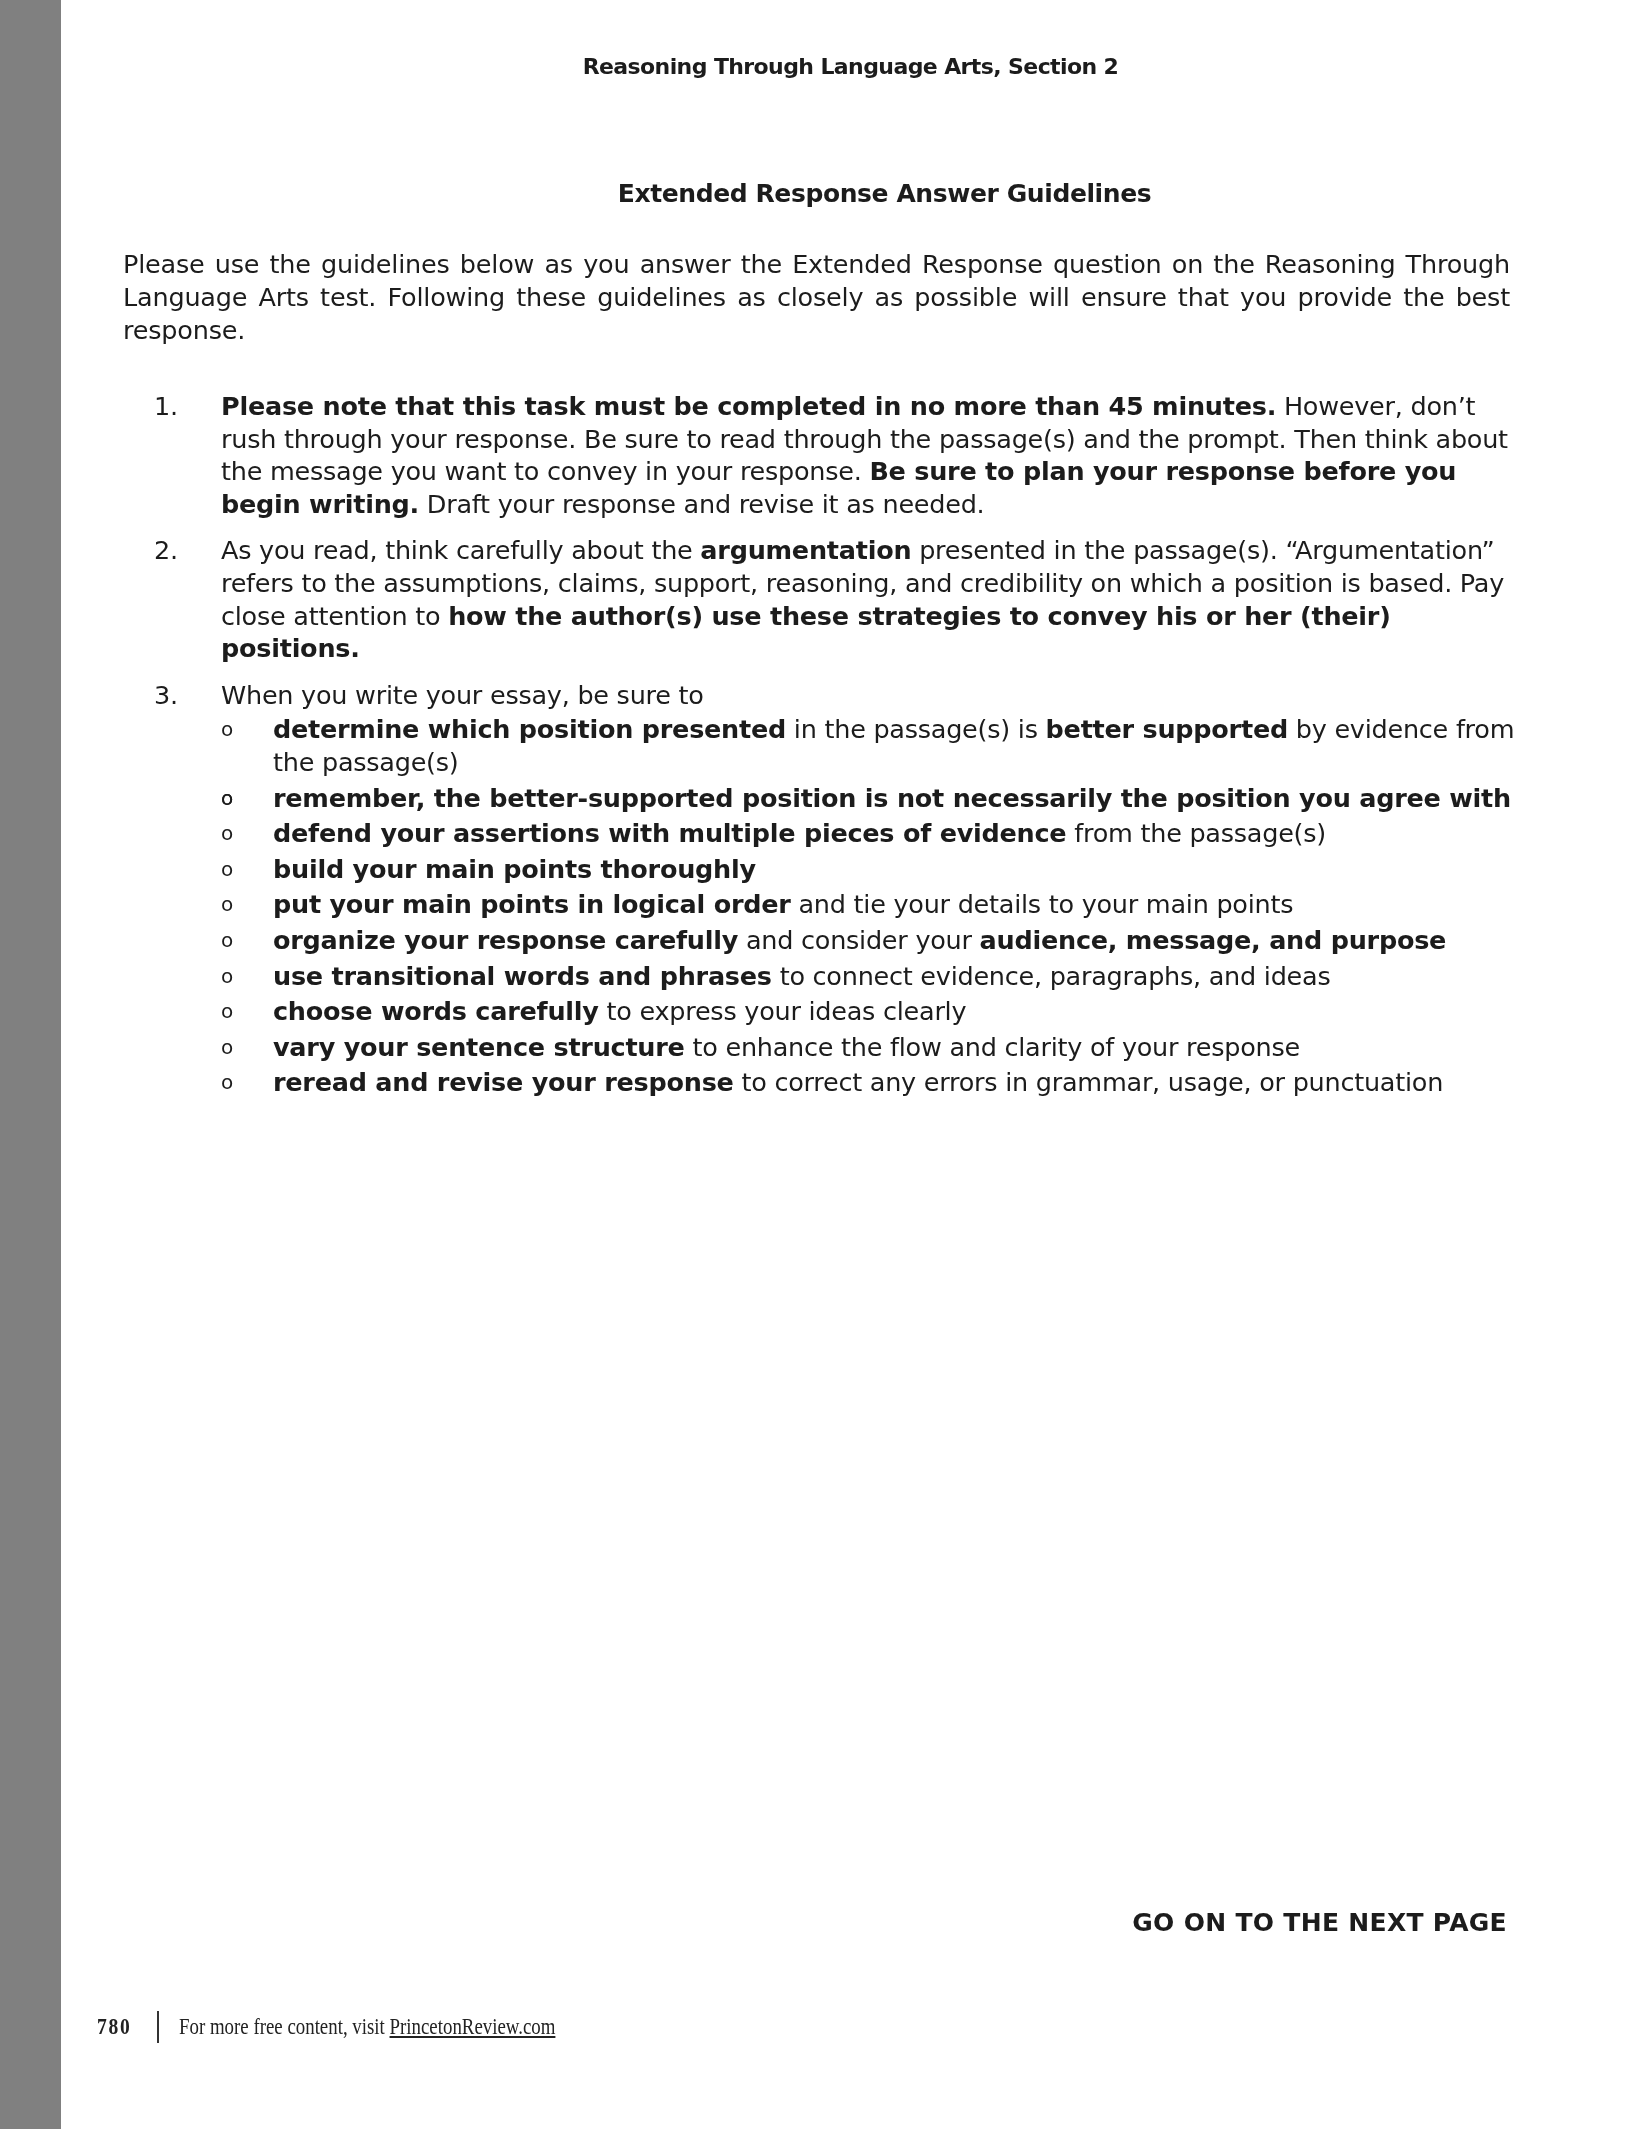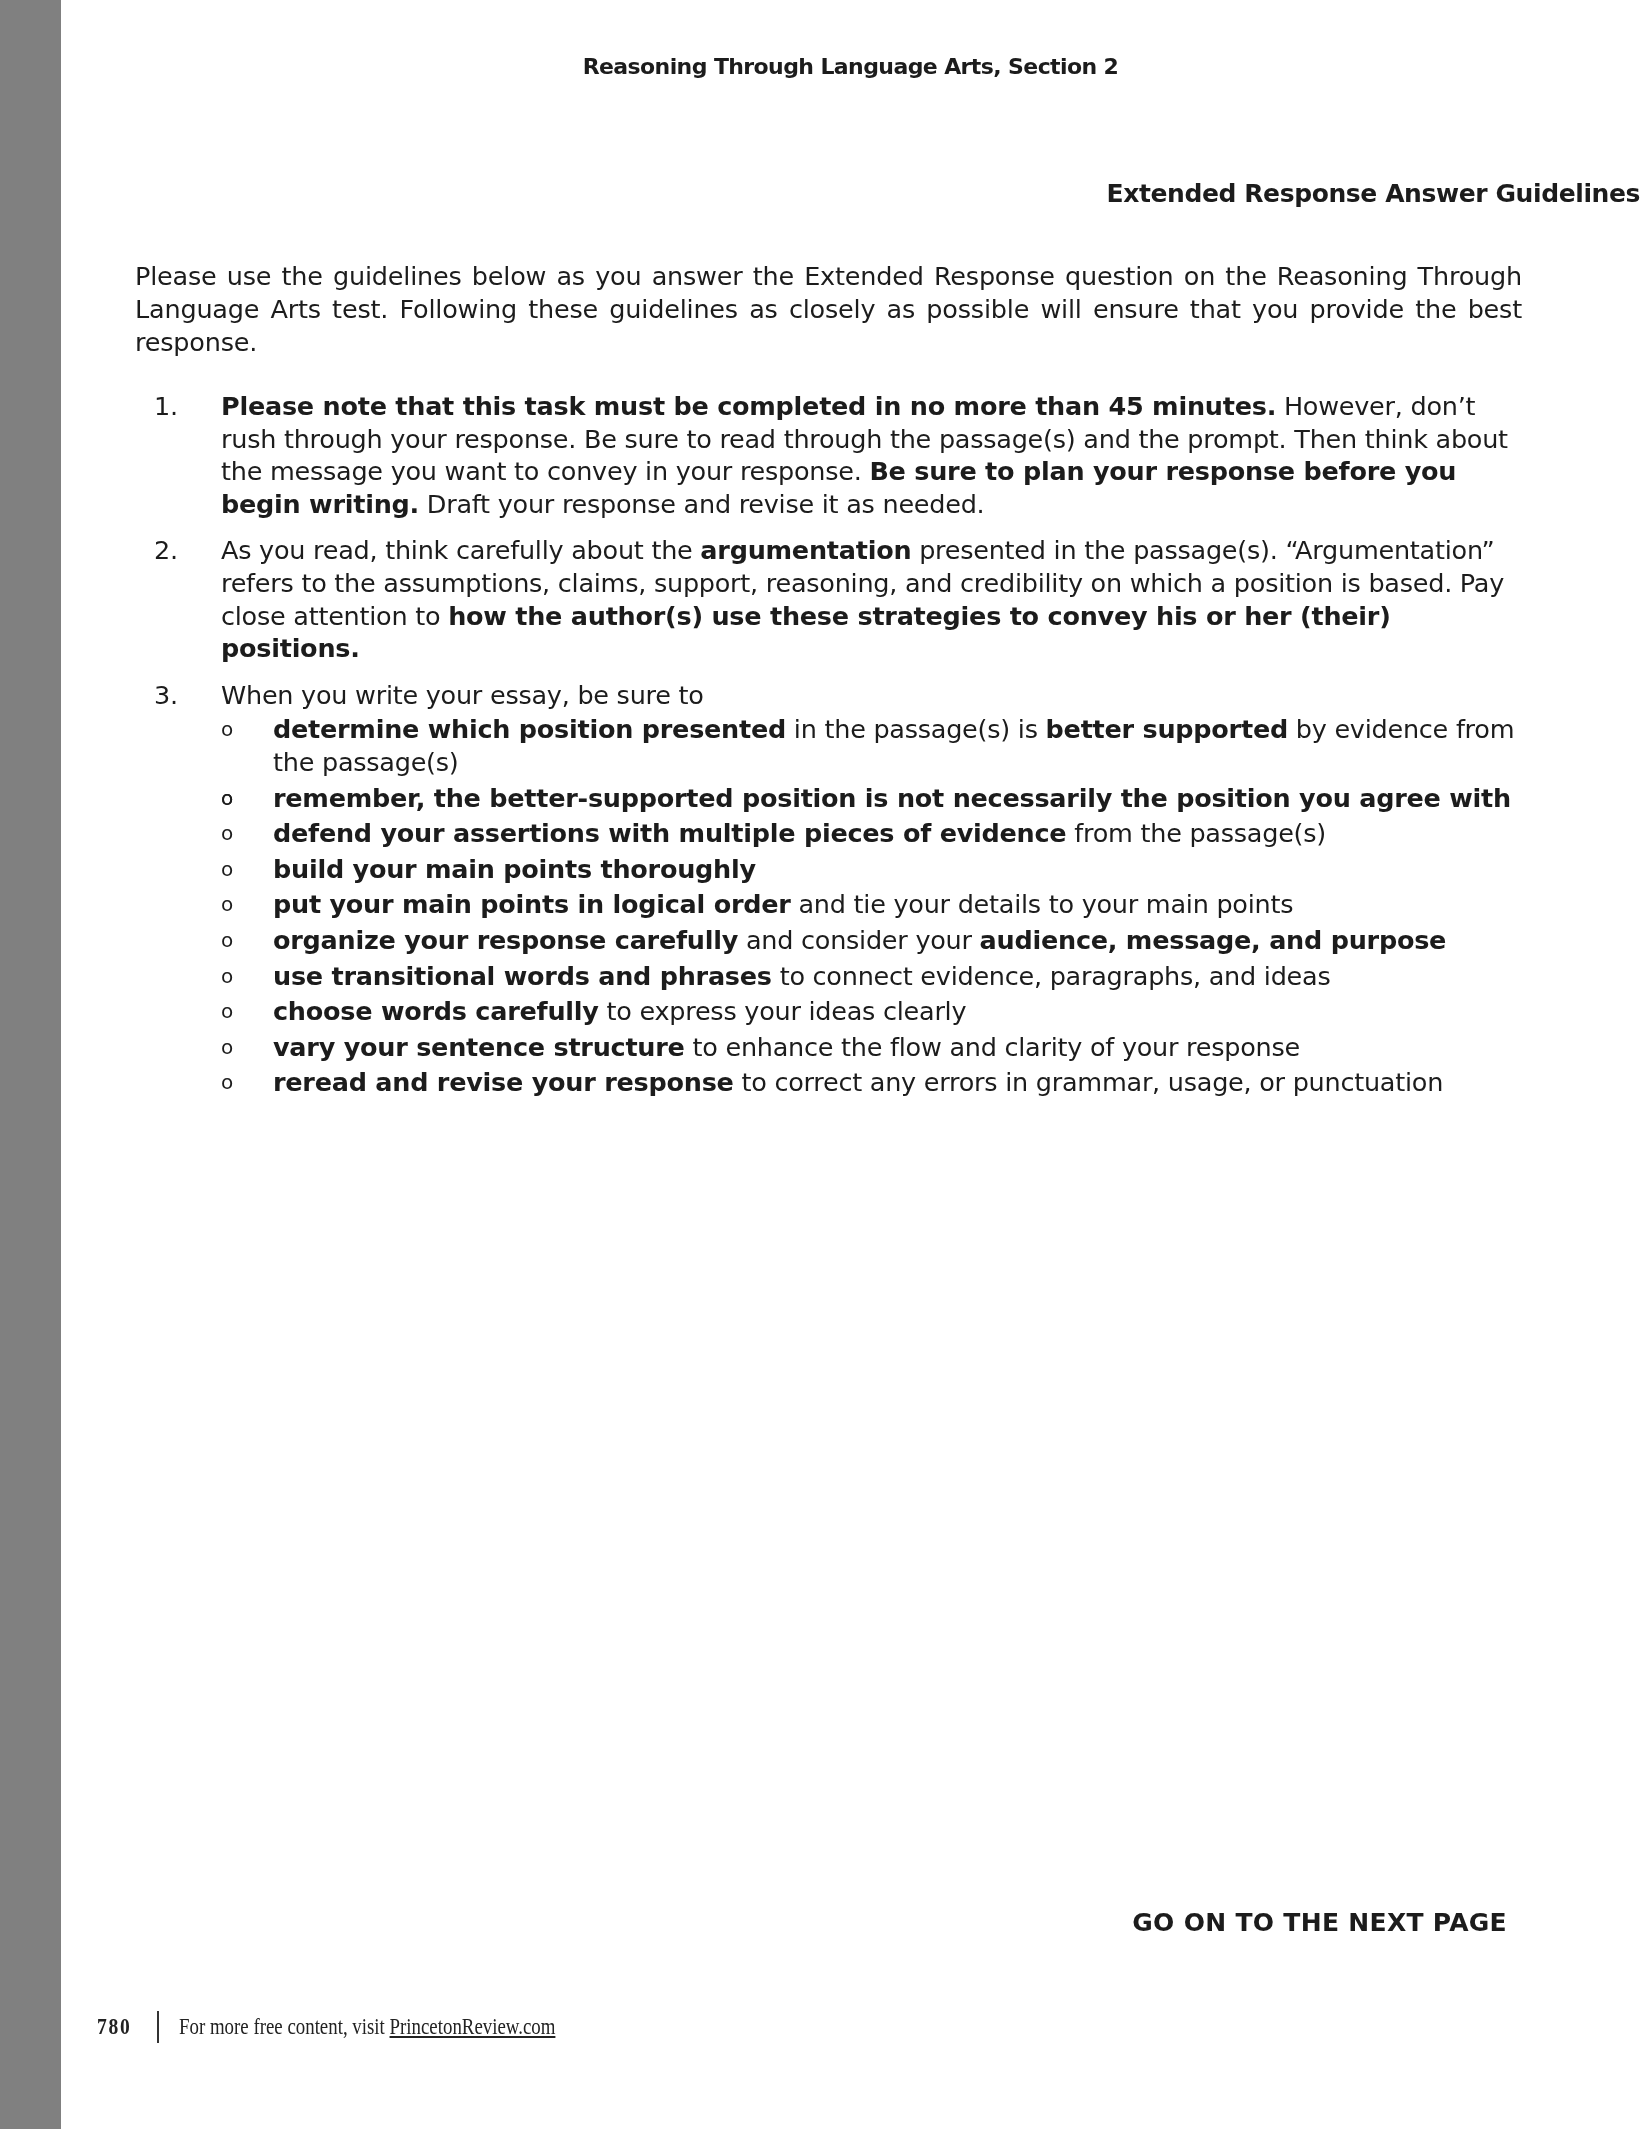--- a/index.html
+++ b/index.html
@@ -8,27 +8,27 @@
     background: #ffffff; color: #1c1c1c;
     font-family: "DejaVu Sans", sans-serif;
   }
   .side-bar { position: absolute; left: 0; top: 0; width: 61px; height: 2129px; background: #808080; }
   .page-title {
     position: absolute; left: 61px; right: 0; top: 54px; text-align: center;
     font-family: "DejaVu Sans", sans-serif; font-weight: bold; font-size: 22px;
     letter-spacing: -0.6px; margin: 0; padding-right: 0;
   }
   .section-title {
-    position: absolute; left: 61px; right: 0; top: 179px; text-align: right;
+    position: absolute; left: 61px; right: 0; top: 179px; text-align: center;
     font-weight: bold; font-size: 25px; letter-spacing: -0.4px; padding-left: 68px; margin: 0;
   }
   .intro {
     position: absolute; left: 123px; width: 1387px; top: 248px;
     font-size: 25.5px; line-height: 33px; text-align: justify; letter-spacing: -0.2px;
-    margin: 12px;
+    margin: 0;
   }
   .guidelines { position: absolute; left: 120px; width: 1400px; top: 390px; margin: 0; padding: 0; list-style: none; }
   .g-item { position: relative; padding-left: 101px; font-size: 25.5px; line-height: 32.6px; letter-spacing: -0.25px; margin-bottom: 14px; }
   .g-item .num { position: absolute; left: 34px; top: 0; }
   .g-item b { font-weight: bold; }
   .sub-list { list-style: none; margin: 2px 0 0 0; padding: 0; }
   .sub-item { position: relative; padding-left: 52px; margin-bottom: 3px; line-height: 32.6px; }
   .sub-item .bullet { position: absolute; left: 0; top: 0; font-size: 20px; }
   .next-page {
     position: absolute; right: 133px; top: 1908px; font-weight: bold; font-size: 25px; letter-spacing: 0.3px;

